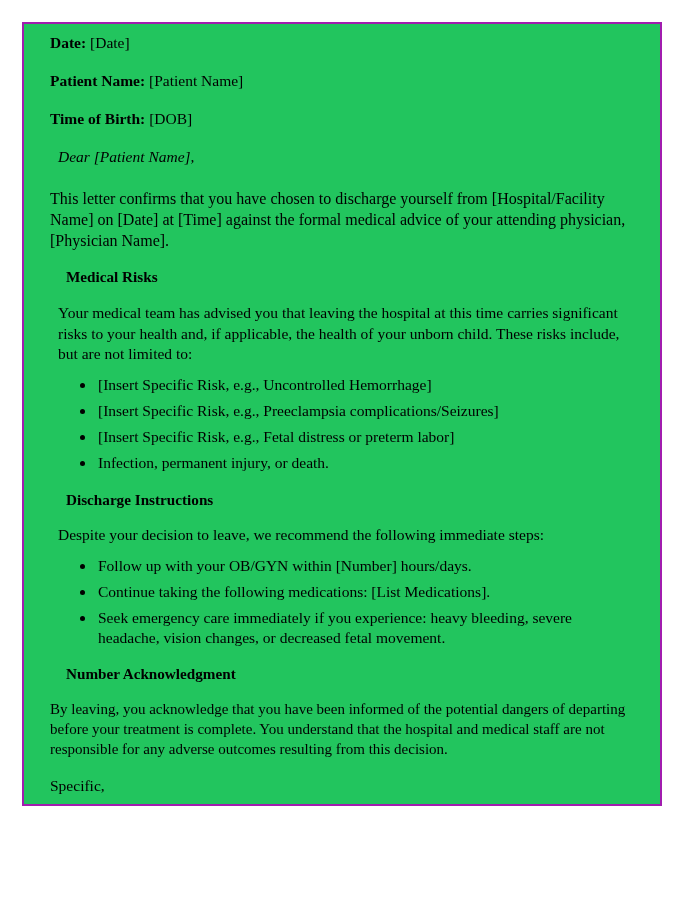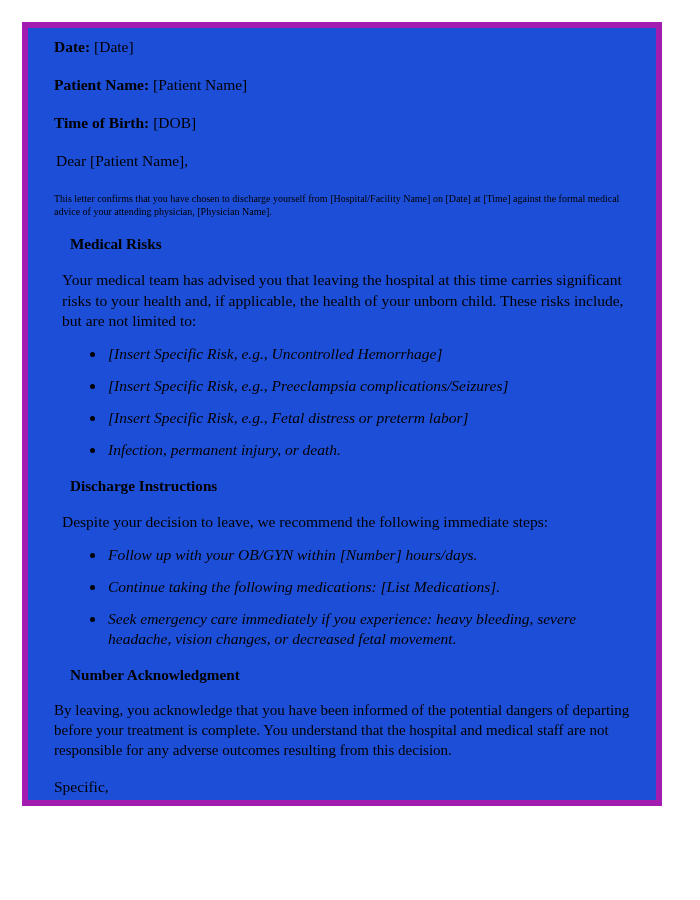--- a/index.html
+++ b/index.html
@@ -14,24 +14,24 @@
     color: #000000;
     overflow: hidden;
   }
 
   .page-frame {
     position: absolute;
     left: 22px;
     top: 22px;
     width: 640px;
     height: 784px;
-    border: 6px solid #a21caf;
+    border: 2px solid #a21caf;
     box-sizing: border-box;
     overflow: hidden;
-    background: #1d4ed8;
+    background: #22c55e;
   }
 
   .page-body {
     position: absolute;
     left: 26px;
     top: 10px;
     width: 588px;
   }
 
   .field-line {
@@ -42,25 +42,26 @@
   .field-label {
     font-weight: bold;
   }
   .field-value {
     font-weight: normal;
   }
 
   .salutation {
     font-size: 15.5px;
     line-height: 1.22;
-    margin: 0 0 21px 2px;
+    margin: 0 0 21px 8px;
+    font-style: italic;
   }
 
   .body-para {
-    font-size: 10px;
+    font-size: 16px;
     line-height: 1.33;
     margin: 0 0 14px 0;
     text-align: left;
   }
 
   .section-heading {
     font-size: 15.2px;
     font-weight: bold;
     line-height: 1.3;
     margin: 16px;
@@ -73,23 +74,22 @@
   }
 
   ul.doc-list {
     margin: 0 0 15px 0;
     padding-left: 40px;
     list-style-type: disc;
   }
   ul.doc-list li {
     font-size: 15.5px;
     line-height: 1.30;
-    margin: 12px;
+    margin: 6px;
     padding-left: 2px;
-    font-style: italic;
   }
 
   .closing-para {
     font-size: 15px;
     line-height: 1.33;
     margin: 0 0 16px 0;
   }
 
   .sign-line {
     font-size: 15.5px;

